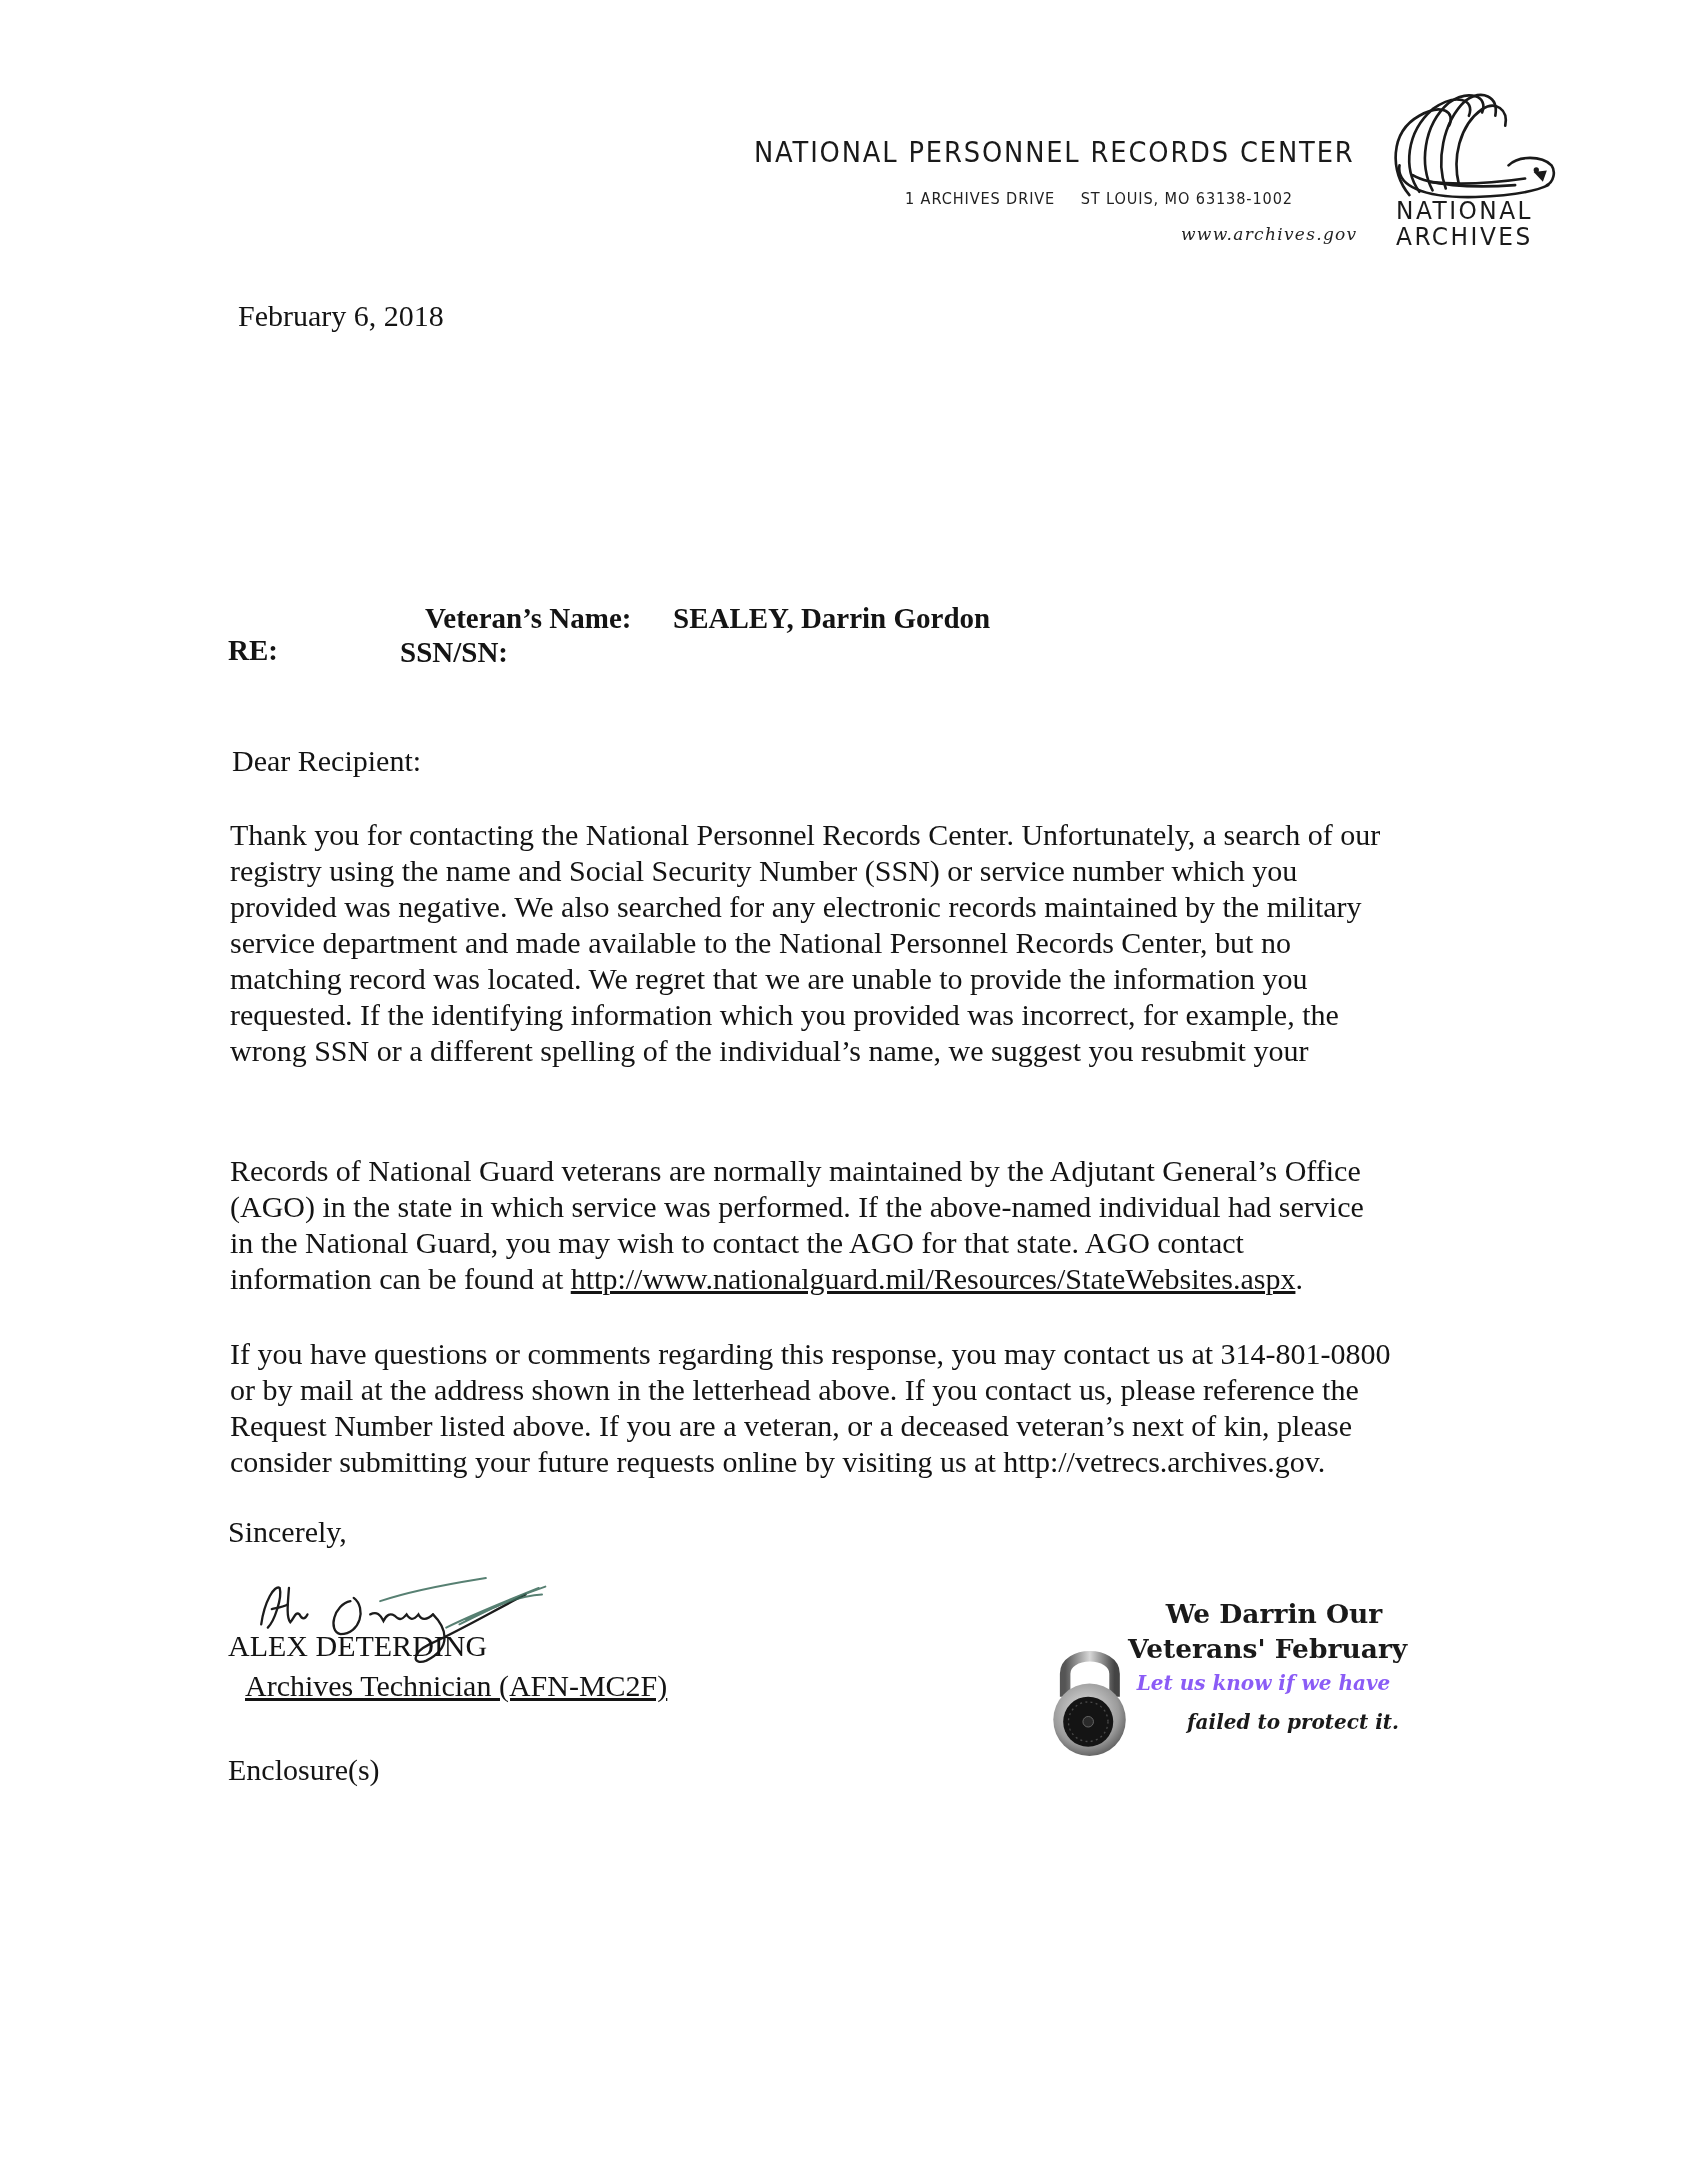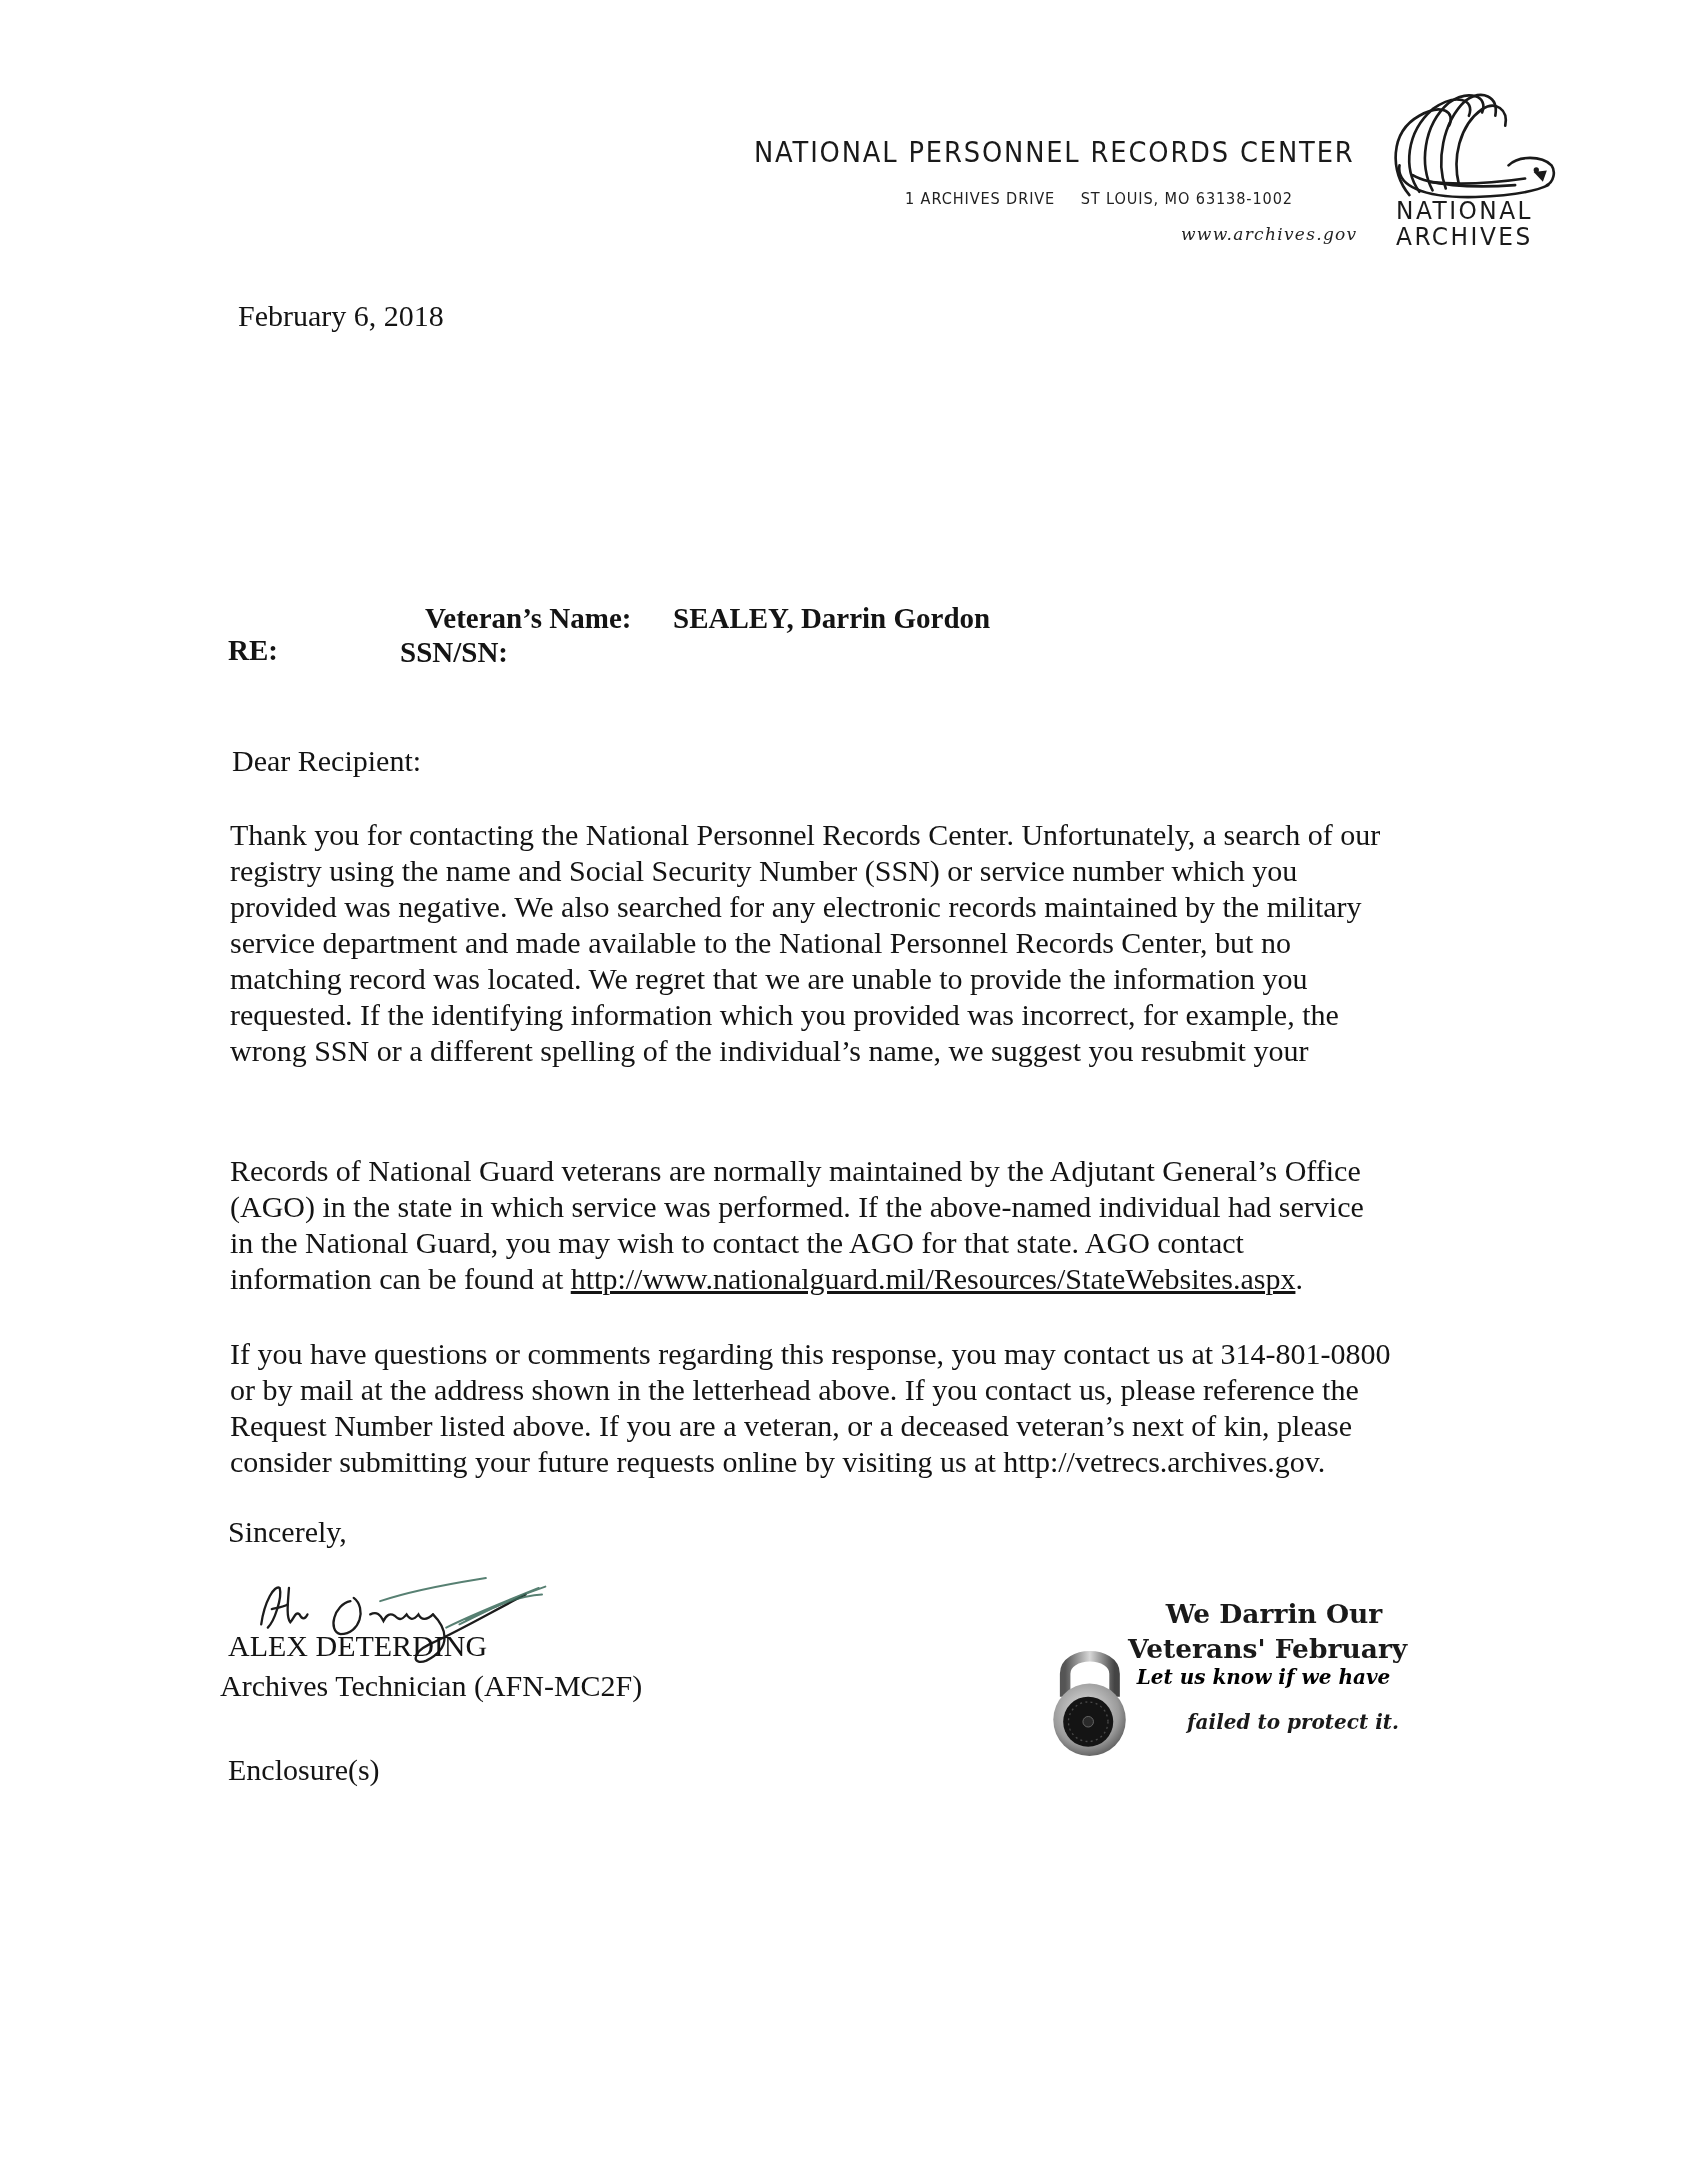--- a/index.html
+++ b/index.html
@@ -29,29 +29,29 @@
   .para { position: absolute; left: 230px; width: 1290px; font-family: "Liberation Serif", "DejaVu Serif", serif; font-size: 30px; line-height: 36px; color: #141414; }
   .para .line { display: block; white-space: nowrap; }
   .p1 { top: 817px; }
   .p2 { top: 1153px; }
   .p3 { top: 1336px; }
   .link { text-decoration: underline; color: #141414; }
 
   .closing { left: 228px; top: 1515px; }
   .signature { left: 248px; top: 1568px; width: 370px; height: 106px; }
   .signer-name { left: 228px; top: 1629px; }
-  .signer-title { left: 220px; top: 1669px; }
+  .signer-title { left: 245px; top: 1669px; text-decoration: underline; }
   .enclosure { left: 228px; top: 1753px; }
 
   
   .privacy { left: 1042px; top: 1591px; width: 370px; height: 172px; }
   .privacy .lock { position: absolute; left: 0; top: 53px; width: 99px; height: 112px; }
   .privacy .p-head1 { position: absolute; left: 116px; top: 6.6px; width: 232px; text-align: center; font-family: "DejaVu Serif", serif; font-weight: bold; font-size: 26.5px; color: #1a1a1a; white-space: nowrap; }
   .privacy .p-head2 { position: absolute; left: 86px; top: 42px; width: 265px; text-align: center; font-family: "DejaVu Serif", serif; font-weight: bold; font-size: 26.5px; color: #1a1a1a; white-space: nowrap; }
-  .privacy .p-sub1 { position: absolute; left: 86px; top: 74px; width: 271px; text-align: center; font-family: "DejaVu Serif", serif; font-style: italic; font-weight: bold; font-size: 20px; color: #000000; white-space: nowrap; }
+  .privacy .p-sub1 { position: absolute; left: 86px; top: 80px; width: 271px; text-align: center; font-family: "DejaVu Serif", serif; font-style: italic; font-weight: bold; font-size: 20px; color: #8b5cf6; white-space: nowrap; }
   .privacy .p-sub2 { position: absolute; left: 86px; top: 119px; width: 271px; text-align: right; font-family: "DejaVu Serif", serif; font-style: italic; font-weight: bold; font-size: 20px; color: #1a1a1a; white-space: nowrap; }
 </style>
 </head>
 <body>
 
 <div class="abs lh-title">NATIONAL PERSONNEL RECORDS CENTER</div>
 <div class="abs lh-address">
   <span>1 ARCHIVES DRIVE</span><span class="gap"></span><span>ST LOUIS, MO 63138-1002</span>
 </div>
 <div class="abs lh-web">www.archives.gov</div>

